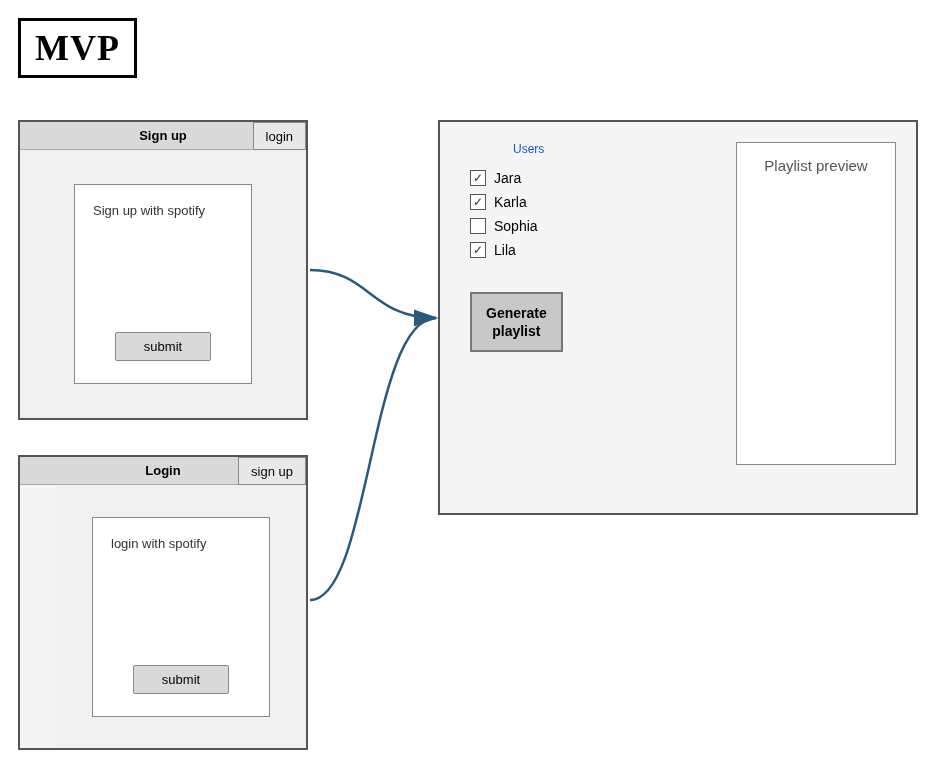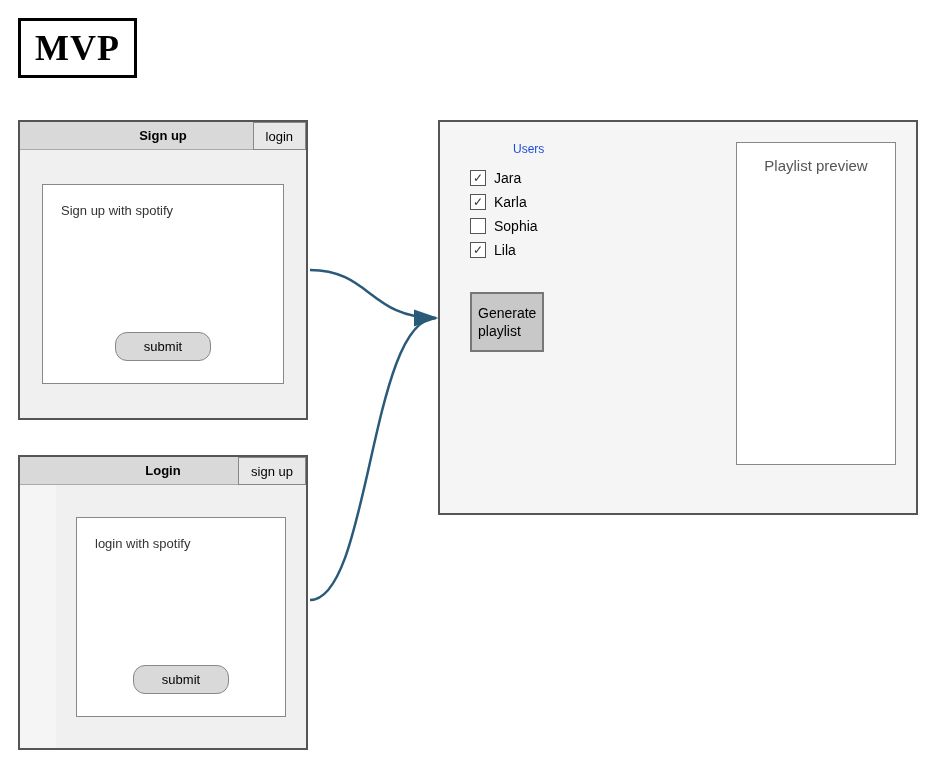--- a/index.html
+++ b/index.html
@@ -66,40 +66,40 @@
       background: #f0f0f0;
       padding: 20px;
       height: calc(100% - 28px);
       display: flex;
       align-items: center;
       justify-content: center;
     }
     .inner-box {
       border: 1px solid #888;
       background: #fff;
-      width: 242px;
+      width: 178px;
       height: 200px;
       display: flex;
       flex-direction: column;
       align-items: flex-start;
       justify-content: space-between;
       padding: 18px 18px 22px 18px;
     }
     .inner-box .box-label {
       font-size: 13px;
       color: #333;
     }
     .submit-btn {
       align-self: center;
       border: 1px solid #888;
       background: #d9d9d9;
       padding: 6px 28px;
       font-size: 13px;
       cursor: pointer;
-      border-radius: 12px;
+      border-radius: 2px;
     }
 
     
     .login-window {
       position: absolute;
       top: 455px;
       left: 18px;
       width: 290px;
       height: 295px;
       border: 2px solid #555;
@@ -216,25 +216,25 @@
       align-items: center;
       justify-content: center;
       font-size: 12px;
       color: #333;
       background: #fff;
       flex-shrink: 0;
     }
     .generate-btn {
       border: 2px solid #777;
       background: #c8c8c8;
-      padding: 10px 6px;
+      padding: 10px 14px;
       font-size: 14px;
-      font-weight: normal;
-      cursor: pointer;
-      text-align: left;
+      font-weight: bold;
+      cursor: pointer;
+      text-align: center;
       line-height: 1.3;
       margin-top: 8px;
       align-self: flex-start;
     }
     .right-panel {
       width: 160px;
       display: flex;
       flex-direction: column;
       gap: 10px;
     }

